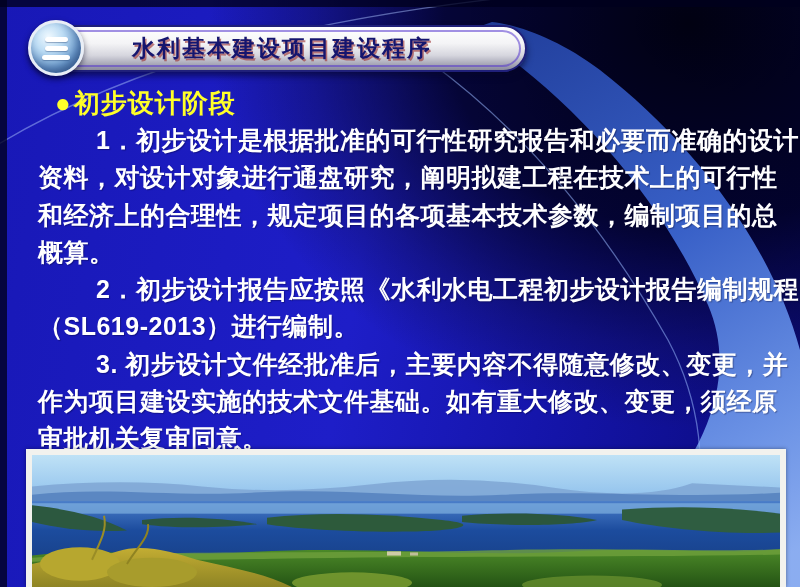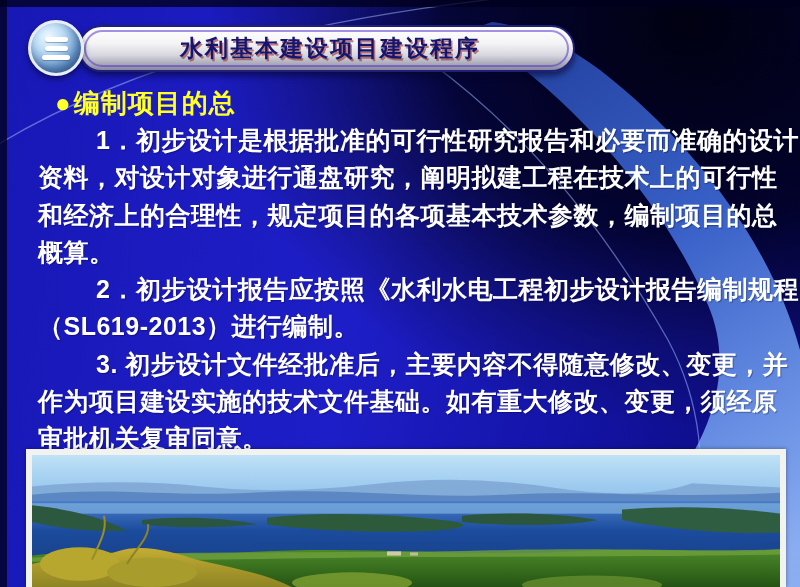--- a/index.html
+++ b/index.html
@@ -13,21 +13,21 @@
   .bg-decor{position:absolute;left:0;top:0;width:800px;height:587px;z-index:0;}
 
   
   .title-banner{
     position:absolute;left:30px;top:25px;width:497px;height:47px;z-index:3;
     border-radius:999px;
     background:linear-gradient(#ffffff 0%,#f4f4f6 38%,#d6d6de 66%,#9b9bac 92%,#8a8a9c 100%);
     border:2px solid #20207a;
     box-shadow:0 4px 6px rgba(5,5,40,.6);
     box-sizing:border-box;
-    display:flex;align-items:center;margin-left:48px;
+    display:flex;align-items:center;
   }
   .title-banner::before{
     content:"";position:absolute;left:4px;right:4px;top:3px;bottom:3px;
     border:2px solid rgba(85,55,205,.55);border-radius:999px;pointer-events:none;
   }
   .title-text{
     padding-left:100px;font-size:23px;font-weight:bold;color:#15156e;
     letter-spacing:2px;white-space:nowrap;
     text-shadow:1.5px 1.5px 0 rgba(155,45,45,.6);
   }
@@ -90,21 +90,21 @@
     <span class="title-text">水利基本建设项目建设程序</span>
   </div>
   <div class="sphere">
     <span class="bar b1"></span>
     <span class="bar b2"></span>
     <span class="bar b3"></span>
   </div>
 
   <div class="textblock">
     <div class="heading">
-      <span class="bullet">●</span><span>编制项目的总</span>
+      <span class="bullet">●</span><span>初步设计阶段</span>
     </div>
     <div class="line indent">1．初步设计是根据批准的可行性研究报告和必要而准确的设计</div>
     <div class="line">资料，对设计对象进行通盘研究，阐明拟建工程在技术上的可行性</div>
     <div class="line">和经济上的合理性，规定项目的各项基本技术参数，编制项目的总</div>
     <div class="line">概算。</div>
     <div class="line indent">2．初步设计报告应按照《水利水电工程初步设计报告编制规程》</div>
     <div class="line">（SL619-2013）进行编制。</div>
     <div class="line indent">3. 初步设计文件经批准后，主要内容不得随意修改、变更，并</div>
     <div class="line">作为项目建设实施的技术文件基础。如有重大修改、变更，须经原</div>
     <div class="line">审批机关复审同意。</div>

